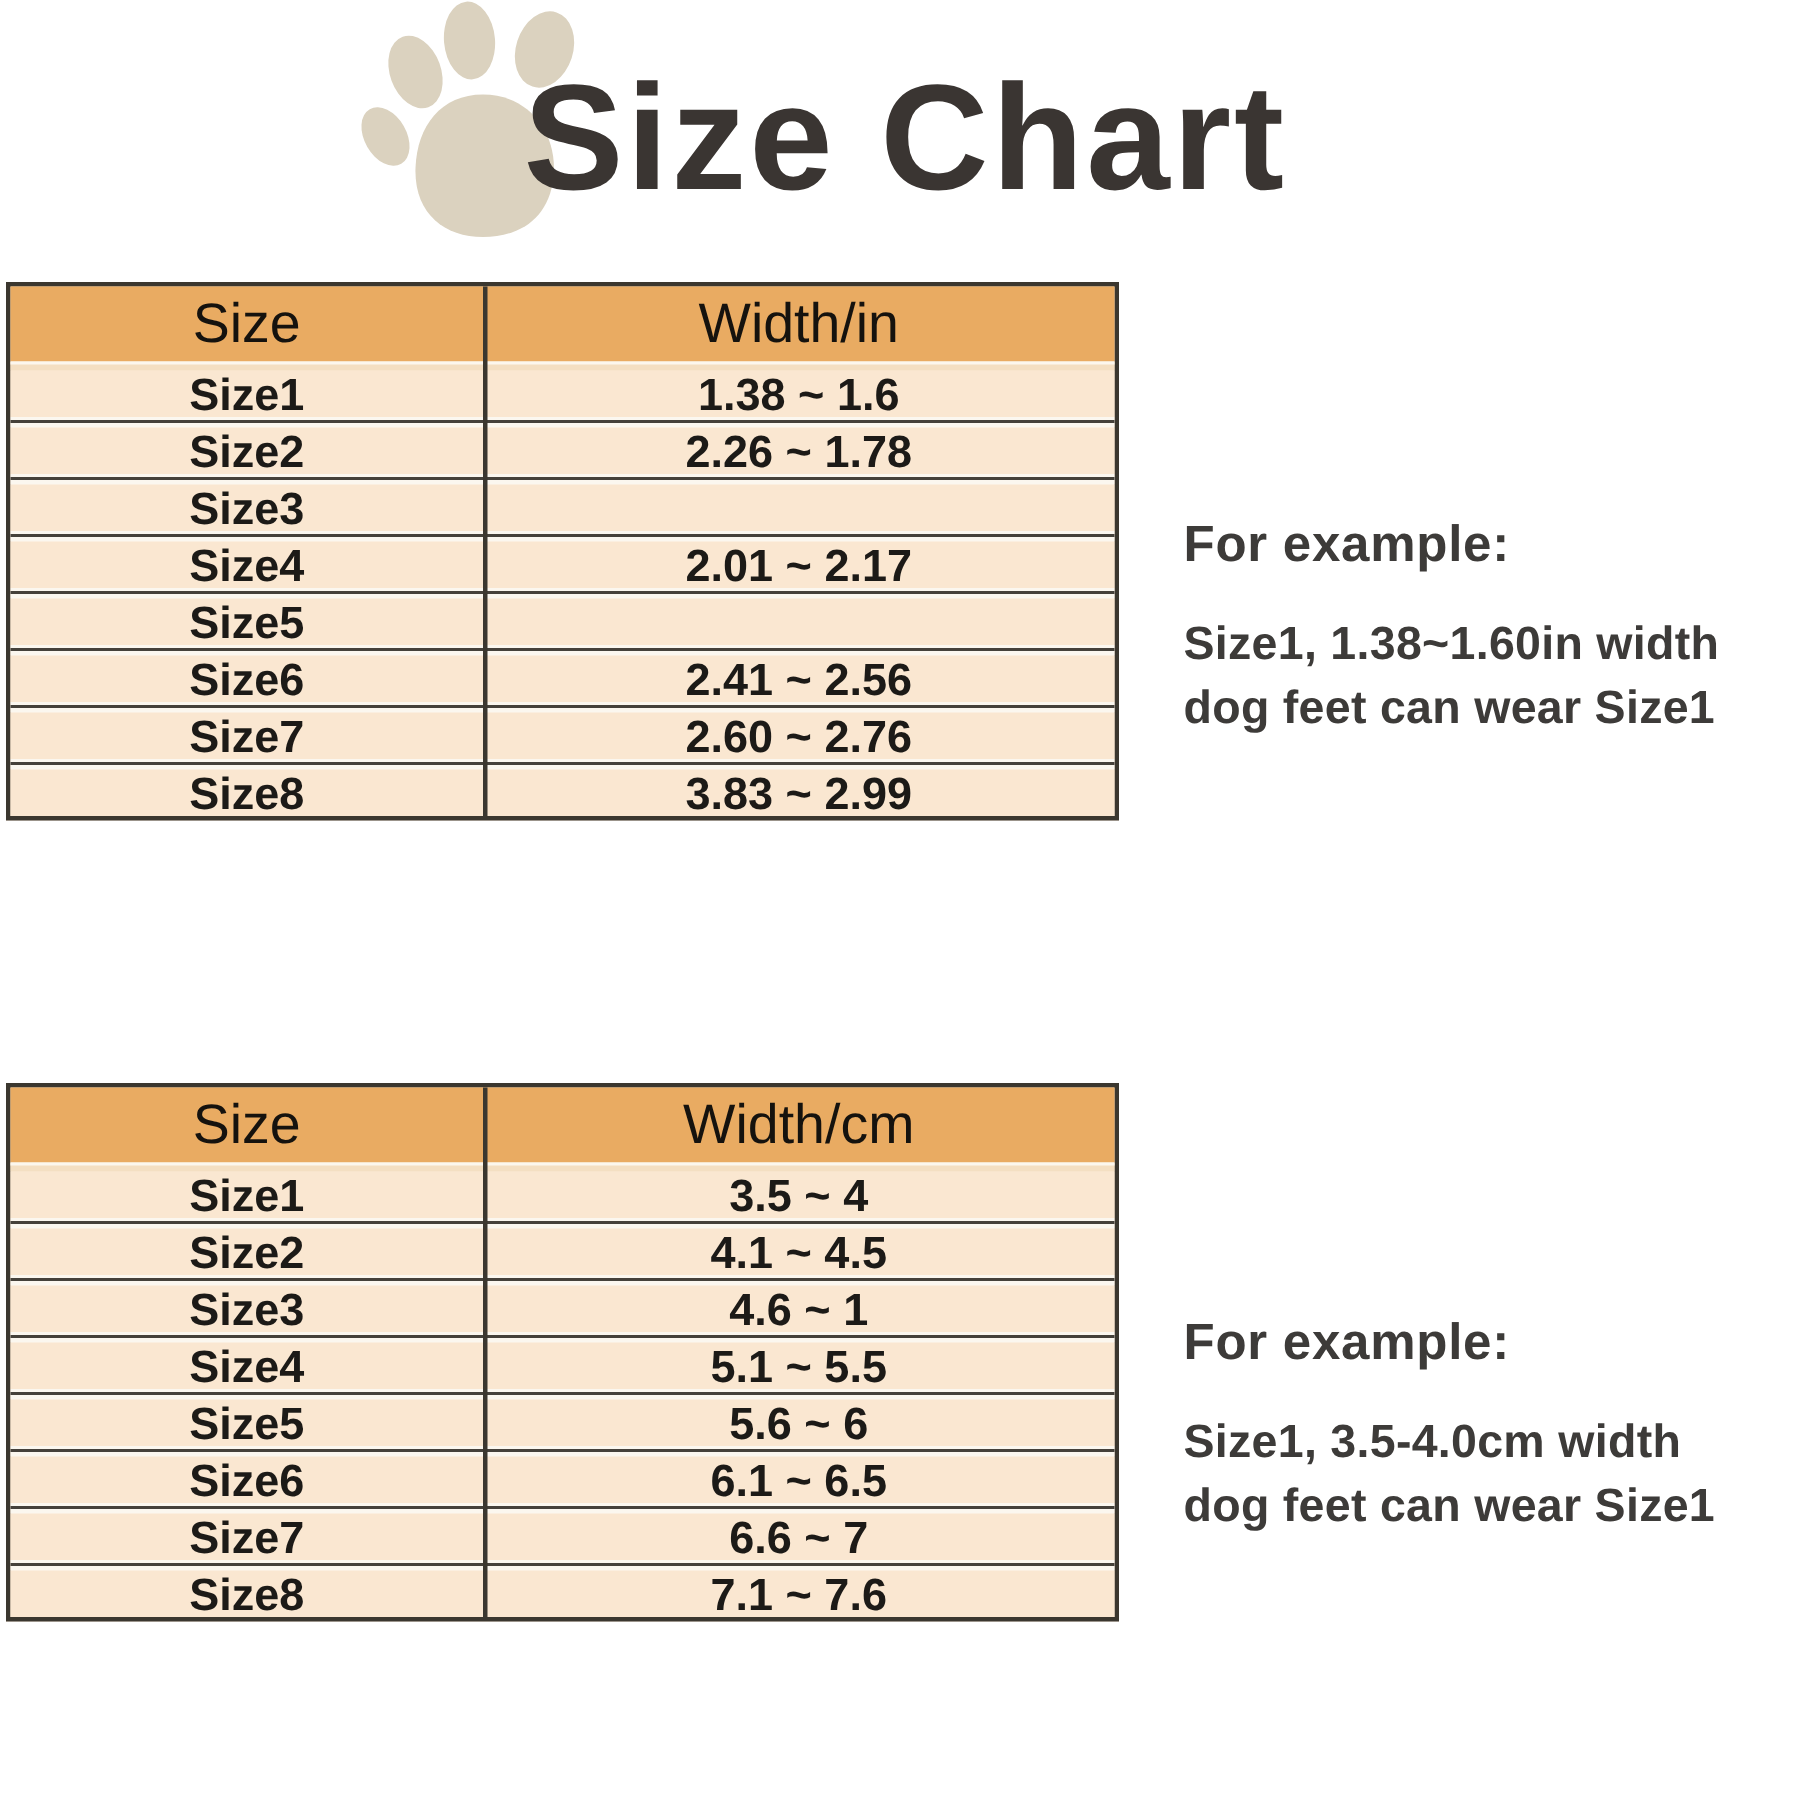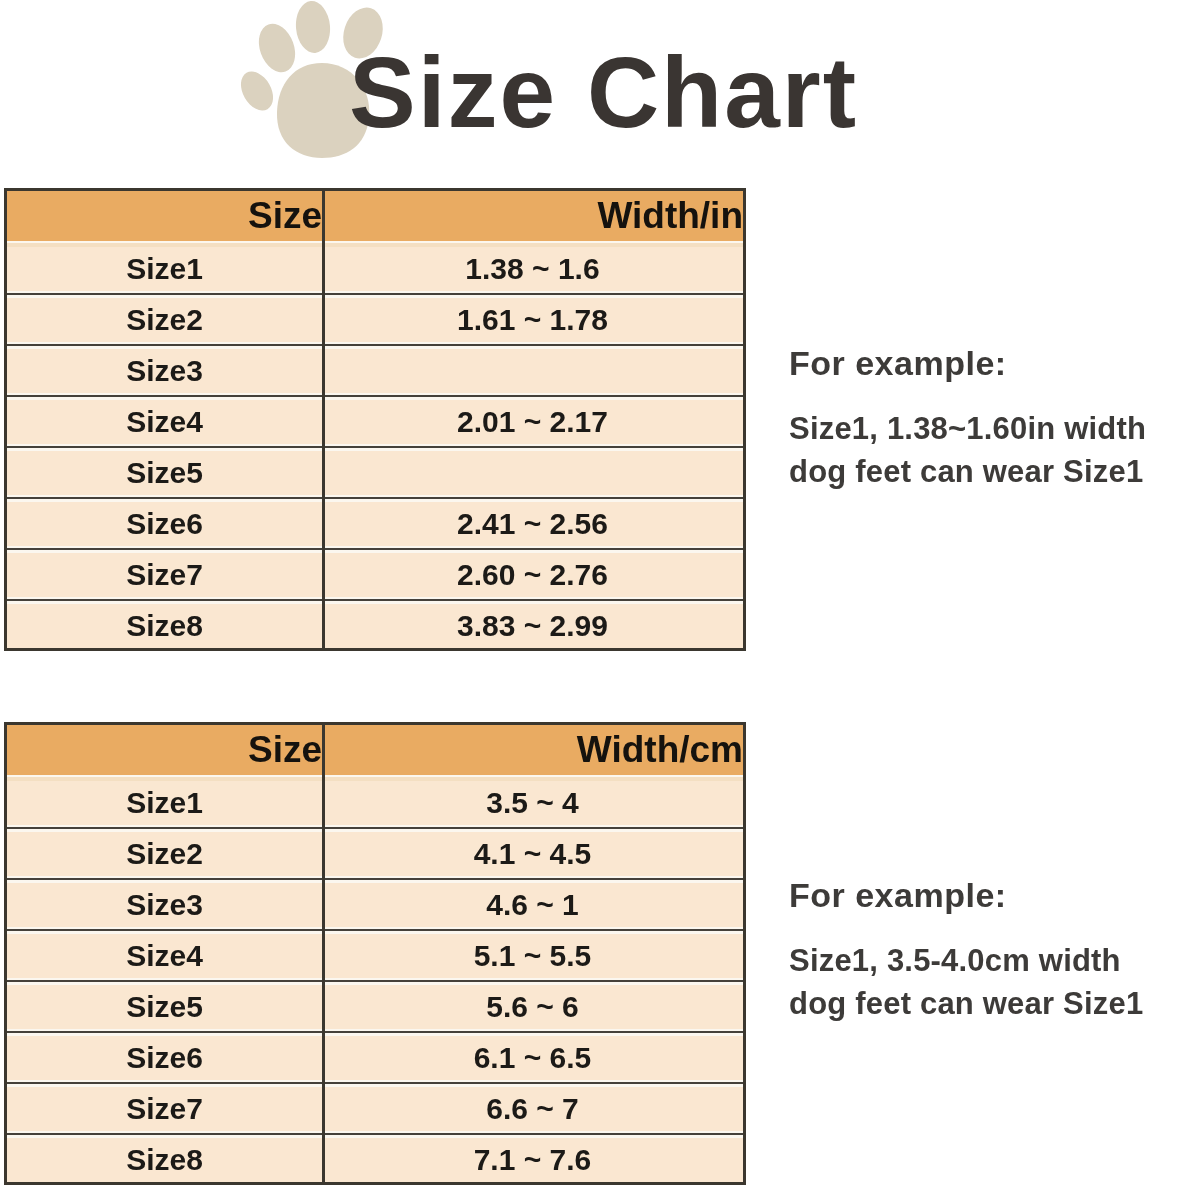--- a/index.html
+++ b/index.html
@@ -20,25 +20,25 @@
   .sizetable{
     position:absolute;left:4px;width:736px;
     border:3px solid var(--table-border,#3B372F);
     background:var(--row-bg,#FAE7D1);
   }
   .t1{top:188px;}
   .t2{top:722px;}
   .thead{
     height:50px;display:grid;grid-template-columns:315px 1fr;align-items:center;
     background:var(--header-bg,#E9AB62);
-    font-weight:bold;font-size:37px;color:#15120E;text-align:right;
+    font-weight:normal;font-size:37px;color:#15120E;text-align:center;
   }
   .hsep{height:4px;background:#F4DFC2;border-top:2px solid #FCF7EE;}
   .trow{
-    height:44px;display:grid;grid-template-columns:315px 1fr;align-items:center;
+    height:31px;display:grid;grid-template-columns:315px 1fr;align-items:center;
     font-weight:bold;font-size:30px;color:#1C1A17;text-align:center;
     background:var(--row-bg,#FAE7D1);
   }
   .rsep{height:7px;background:var(--gap,#FBF7EF);position:relative;}
   .rsep::after{
     content:"";position:absolute;left:0;right:0;top:2px;height:2px;
     background:var(--separator,#45413A);
   }
   .vline{
     position:absolute;left:315px;top:0;bottom:0;width:3px;
@@ -80,21 +80,21 @@
     </div>
     <div class="hsep"></div>
 
     <div class="trow">
       <div>Size1</div>
       <div>1.38 ~ 1.6</div>
     </div>
     <div class="rsep"></div>
     <div class="trow">
       <div>Size2</div>
-      <div>1.61 ~ 1.78</div>
+      <div>2.26 ~ 1.78</div>
     </div>
     <div class="rsep"></div>
     <div class="trow">
       <div>Size3</div>
     </div>
     <div class="rsep"></div>
     <div class="trow">
       <div>Size4</div>
       <div>2.01 ~ 2.17</div>
     </div>

